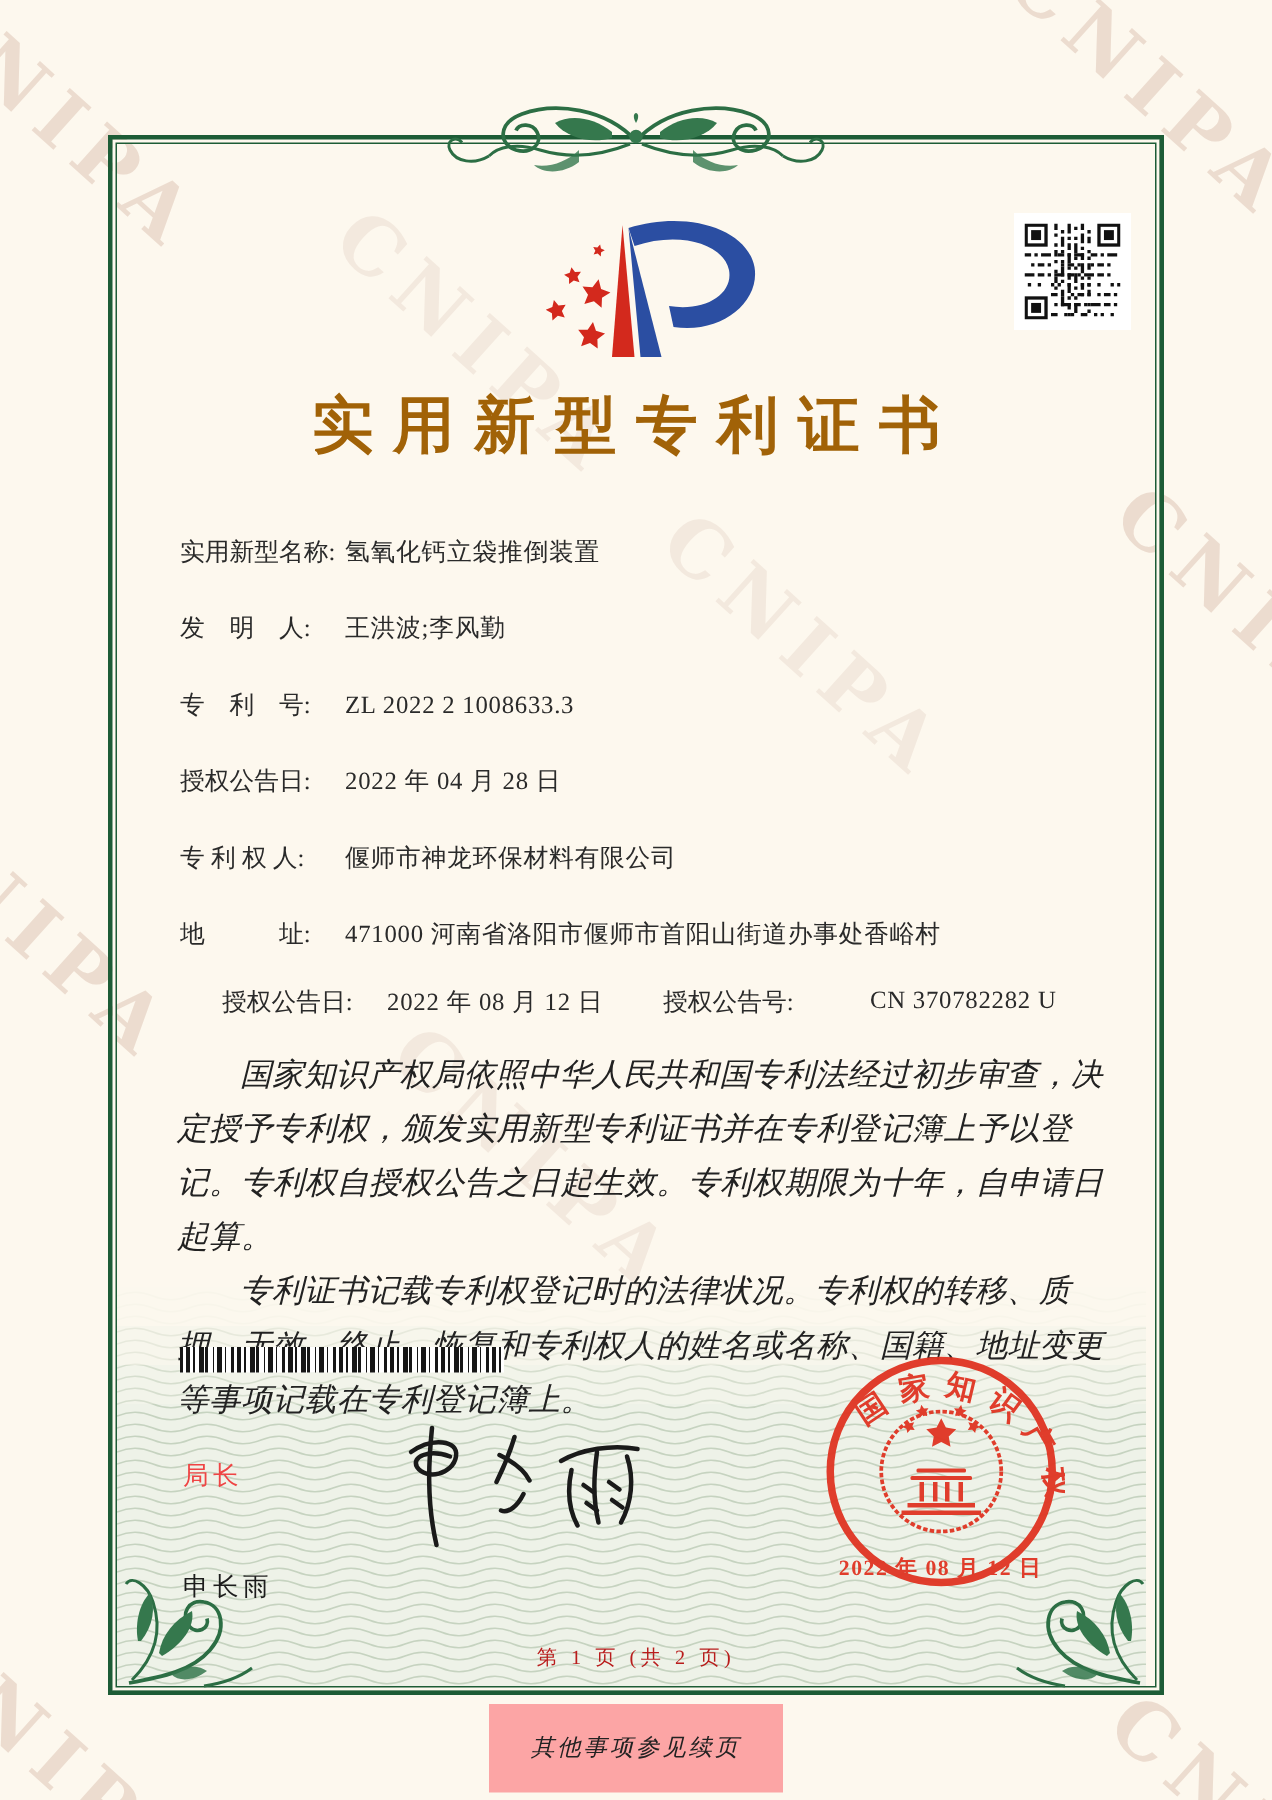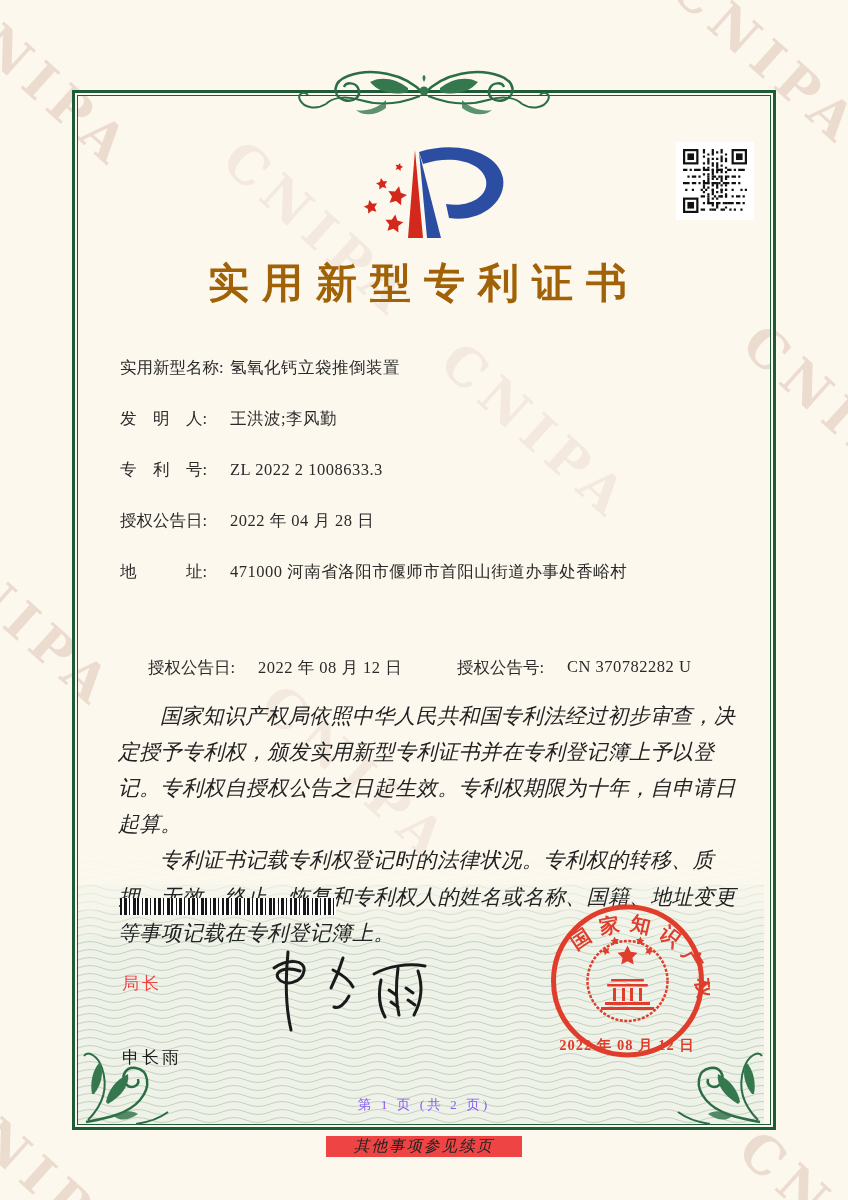--- a/index.html
+++ b/index.html
@@ -34,21 +34,21 @@
          font-size:41px;font-weight:bold;letter-spacing:13px;color:#a16207;z-index:4;}
 
   .fields{position:absolute;left:120px;top:356px;width:640px;z-index:4;color:#2a2a2a;}
   .field-row{display:flex;margin-bottom:27px;line-height:24px;font-size:16.5px;}
   .field-label{flex:0 0 110px;white-space:pre;}
   .field-value{letter-spacing:.5px;}
 
   .grant-row{position:absolute;left:120px;top:657px;width:640px;font-size:16.5px;color:#2a2a2a;z-index:4;}
   .grant-pair{position:absolute;top:0;display:flex;}
   .grant-pair.p1{left:0;margin-left:28px;}
-  .grant-pair.p2{left:337px;}
+  .grant-pair.p2{left:322px;gap:28px;}
   .grant-pair .field-label{flex:0 0 110px;}
 
   .body-text{position:absolute;left:118px;top:698px;width:630px;z-index:4;
              font-style:italic;font-size:21px;line-height:1.72;color:#222;}
   .body-text p{margin:0;text-indent:2em;letter-spacing:.3px;}
 
   .barcode{position:absolute;left:120px;top:898px;width:216px;height:17px;background-color:#fff;z-index:4;
     background-image:repeating-linear-gradient(90deg,
       #161616 0 2px, transparent 2px 4px,
       #161616 4px 7px, transparent 7px 9px,
@@ -59,23 +59,23 @@
       #161616 25px 28px, transparent 28px 30px,
       #161616 30px 31px, transparent 31px 34px);}
 
   .director-title{position:absolute;left:122px;top:972px;font-size:17px;letter-spacing:3px;color:#ef4444;z-index:4;}
   .director-name{position:absolute;left:122px;top:1046px;font-size:17px;letter-spacing:3px;color:#1c1c1c;z-index:4;}
   .signature{position:absolute;left:248px;top:938px;width:200px;height:98px;z-index:4;}
 
   .seal{position:absolute;left:545px;top:893px;width:165px;height:190px;z-index:5;opacity:.95;}
 
   .page-info{position:absolute;left:72px;top:1096px;width:704px;text-align:center;
-             font-size:13.5px;letter-spacing:3px;color:#8b5cf6;z-index:4;}
+             font-size:13.5px;letter-spacing:3px;color:#b91c1c;z-index:4;}
   .continuation{position:absolute;left:50%;top:1136px;transform:translateX(-50%);
-                background:#ef4444;padding:0 28px;font-size:15.5px;font-style:italic;
+                background:#fca5a5;padding:19px 28px;font-size:15.5px;font-style:italic;
                 letter-spacing:2px;color:#222;z-index:4;white-space:nowrap;}
 </style>
 </head>
 <body>
 
 <div class="page">
 
   <div class="wm" style="left:-28px;top:-22px;">CNIPA</div>
   <div class="wm" style="left:700px;top:-44px;">CNIPA</div>
   <div class="wm" style="left:772px;top:312px;">CNIPA</div>
@@ -239,20 +239,24 @@
     </div>
     <div class="field-row">
       <span class="field-label">专　利　号:</span>
       <span class="field-value">ZL 2022 2 1008633.3</span>
     </div>
     <div class="field-row">
       <span class="field-label">授权公告日:</span>
       <span class="field-value">2022 年 04 月 28 日</span>
     </div>
     <div class="field-row">
+      <span class="field-label">专 利 权 人:</span>
+      <span class="field-value">偃师市神龙环保材料有限公司</span>
+    </div>
+    <div class="field-row">
       <span class="field-label">地　　　址:</span>
       <span class="field-value">471000 河南省洛阳市偃师市首阳山街道办事处香峪村</span>
     </div>
   </div>
 
   <div class="grant-row">
     <span class="grant-pair p1">
       <span class="field-label">授权公告日:</span>
       <span class="field-value">2022 年 08 月 12 日</span>
     </span>

